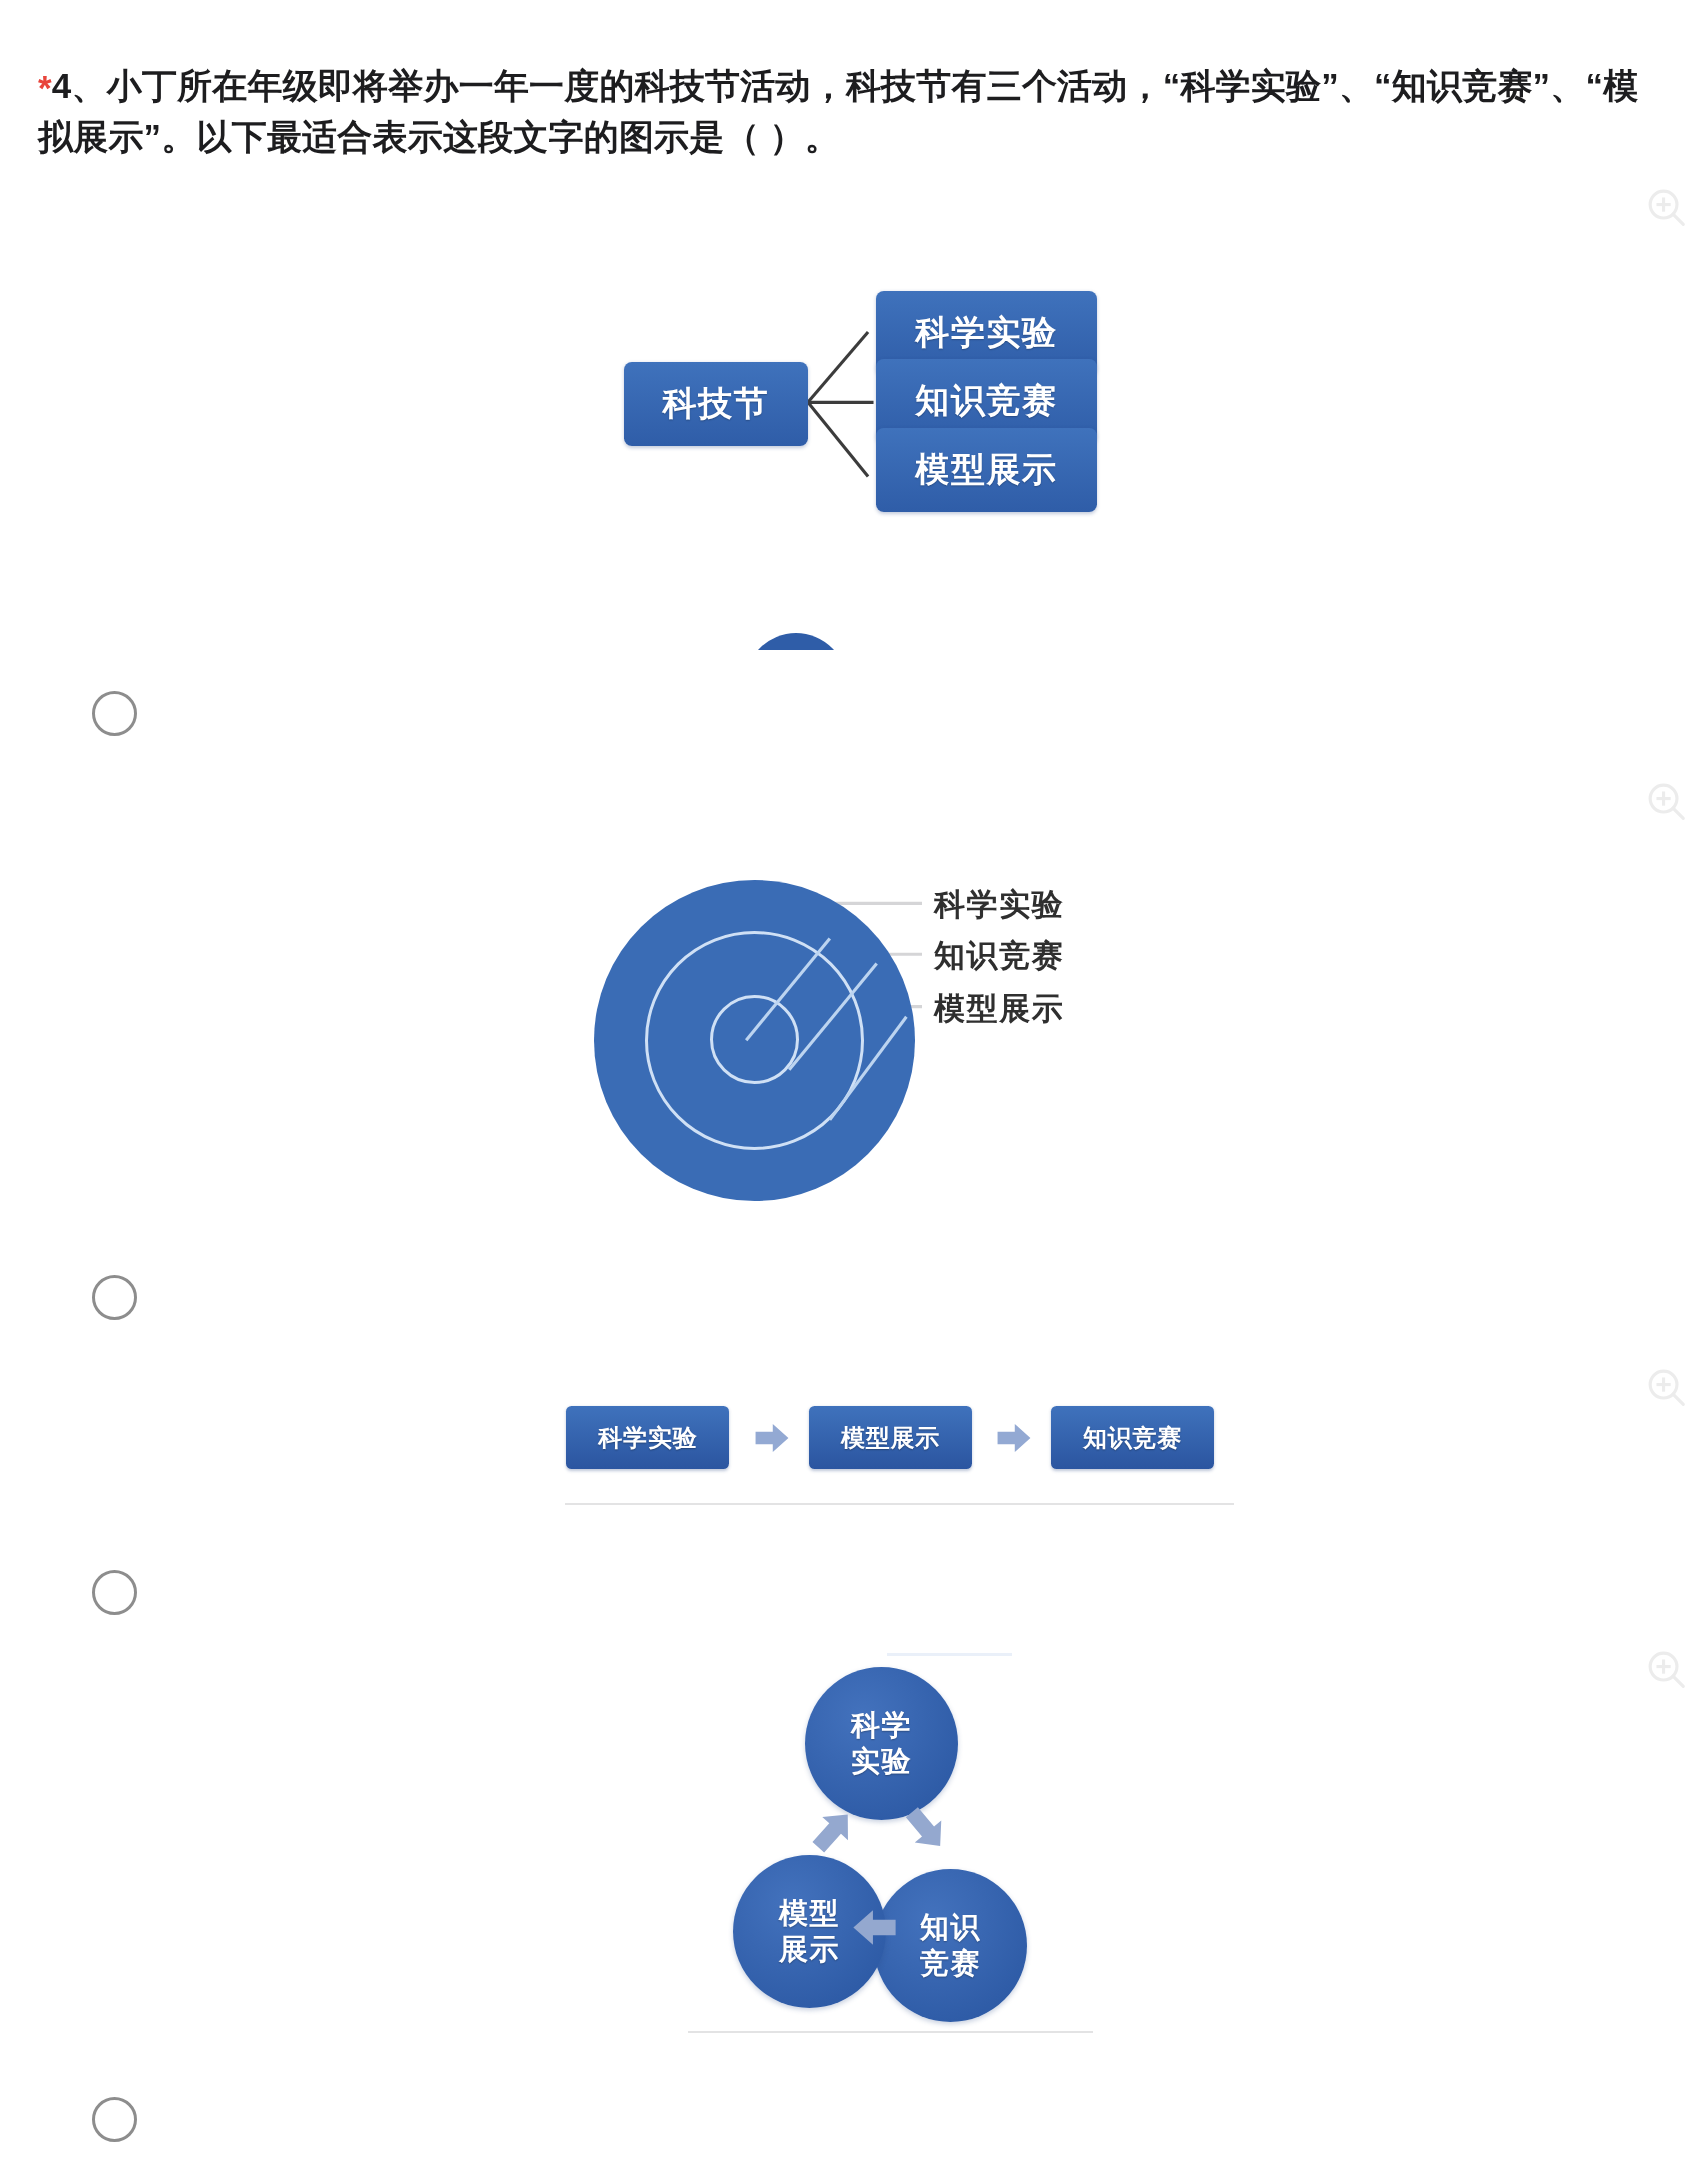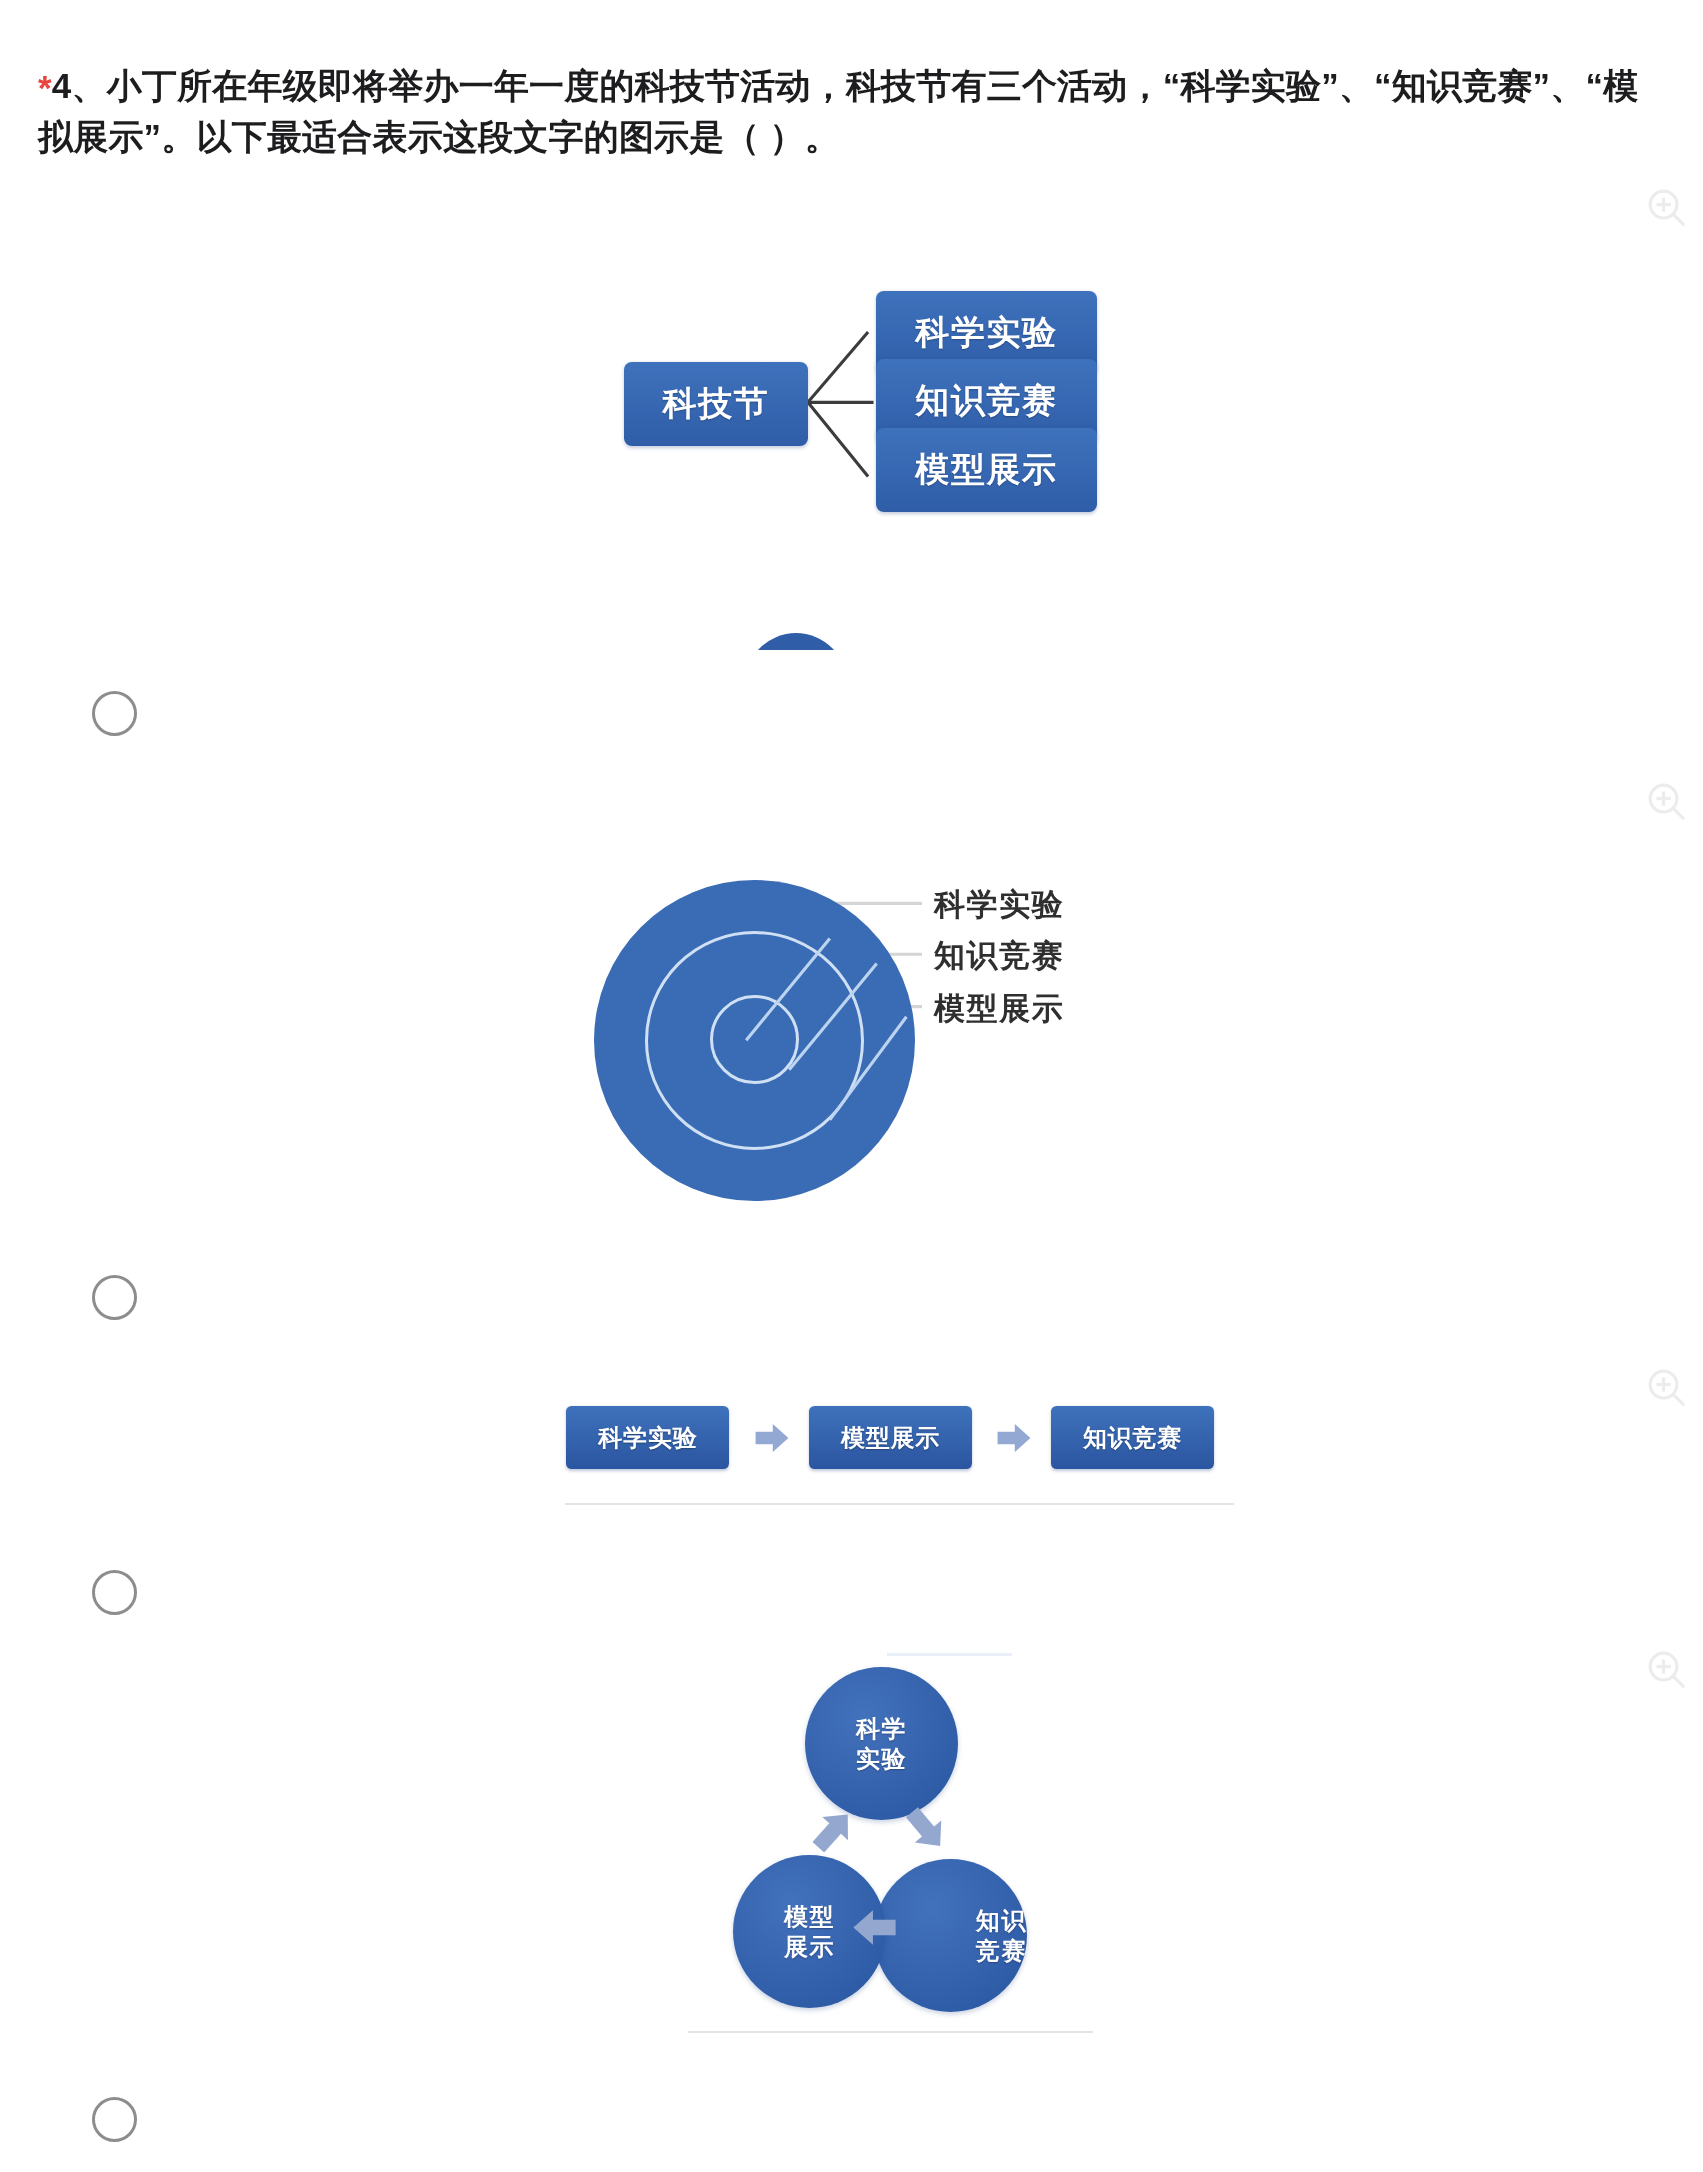--- a/index.html
+++ b/index.html
@@ -131,21 +131,21 @@
     width: 36px;
     height: 36px;
   }
 
   
   .cycle-node {
     position: absolute;
     border-radius: 50%;
     background: radial-gradient(circle at 38% 32%, #4372bd 0%, #2e5ba6 78%);
     color: #fff;
-    font-size: 24px;
+    font-size: 29px;
     font-weight: 600;
     line-height: 1.22;
     letter-spacing: 1.6px;
     display: flex;
     align-items: center;
     justify-content: center;
     text-align: center;
     box-shadow: 0 2.3px 5.5px rgba(40,70,130,.25);
     text-shadow: 0 0.8px 1.6px rgba(0,0,0,.28);
   }
@@ -297,21 +297,21 @@
 
     <div class="faint-bar" style="left:199px; top:19px; width:125px;"></div>
 
     <div class="cycle-node" style="left:117px; top:33px; width:153px; height:153px;">
       <div>
         <span>科学</span>
         <span>实验</span>
       </div>
     </div>
 
-    <div class="cycle-node" style="left:186px; top:225px; width:153px; height:153px;justify-content:flex-end;">
+    <div class="cycle-node" style="left:186px; top:235px; width:153px; height:153px;">
       <div>
         <span>知识</span>
         <span>竞赛</span>
       </div>
     </div>
 
     <div class="cycle-node" style="left:45px; top:221px; width:153px; height:153px;">
       <div>
         <span>模型</span>
         <span>展示</span>

